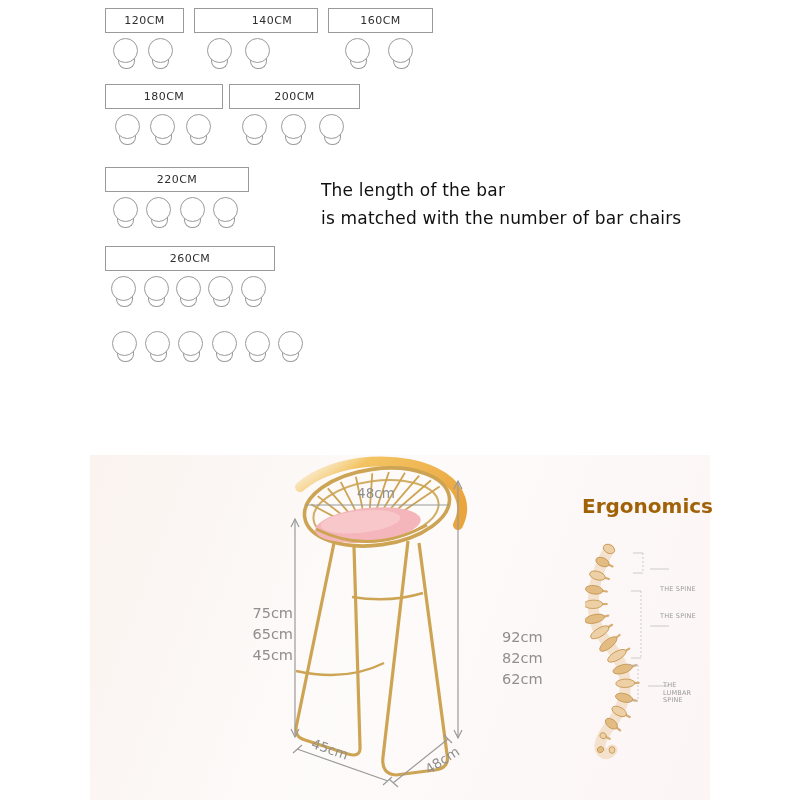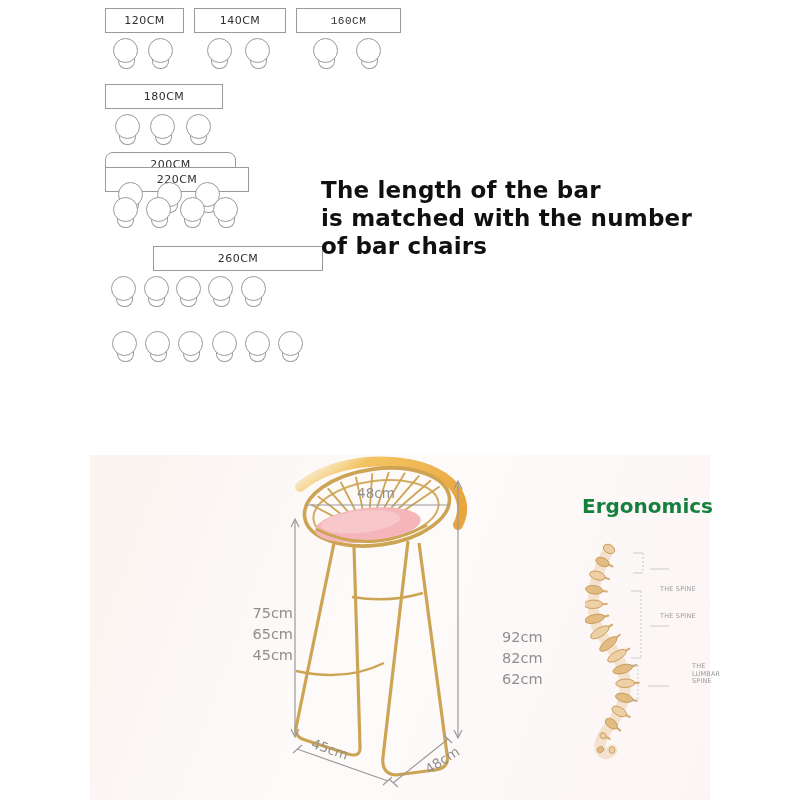--- a/index.html
+++ b/index.html
@@ -14,33 +14,33 @@
   .bar-label{font-size:11px;color:#2e2e2e;letter-spacing:.5px;font-weight:500;}
   .chair-row{display:flex;justify-content:space-evenly;margin-top:5px;}
   .chair{position:relative;width:26px;height:32px;}
   .chair::after{content:"";position:absolute;left:4.5px;top:20px;width:15px;height:10px;
             border:1.5px solid #9a9a9a;border-top:none;border-radius:0 0 8px 8px;}
   .chair::before{content:"";position:absolute;left:0;top:0;width:23px;height:23px;
             border:1.5px solid #9a9a9a;border-radius:50%;background:#fff;z-index:2;}
 
   
   .headline{position:absolute;left:321px;top:176px;width:400px;
-            font-size:23px;line-height:28px;font-weight:700;color:#101010;letter-spacing:.2px;}
+            font-size:17px;line-height:28px;font-weight:400;color:#101010;letter-spacing:.2px;}
   .loadcap{position:absolute;left:96px;top:399px;width:340px;
             font-size:21.5px;line-height:27px;font-weight:700;color:#101010;}
 
   
   .photo-bg{position:absolute;left:90px;top:455px;width:620px;height:345px;
             background:linear-gradient(110deg,#faf3ef 0%,#fdfbfa 45%,#fcf5f5 100%);}
   .stool-svg{position:absolute;left:230px;top:455px;}
   .dim{position:absolute;color:#8f8f8f;font-size:13.5px;}
   .dim-stack{line-height:21px;font-size:14.5px;}
 
   
-  .ergo-title{position:absolute;left:582px;top:494px;font-size:20px;font-weight:700;color:#15803d;}
+  .ergo-title{position:absolute;left:582px;top:494px;font-size:20px;font-weight:700;color:#a16207;}
   .spine-svg{position:absolute;left:585px;top:543px;}
   .spine-label{position:absolute;font-size:6.5px;line-height:7.5px;color:#9a9a9a;letter-spacing:.2px;}
 </style>
 <style>.gold{stroke:#cda453;}
 .pinkfill{fill:#f4b6bb;}
 .pinklight{fill:#f8cacd;}
 .dimline path{stroke:#9a9a9a;stroke-width:1.2;fill:none;}
 .bracket path{stroke:#b8b8b8;stroke-width:0.7;fill:none;}</style></head>
 <body>
 
@@ -51,51 +51,51 @@
         <div class="bar-unit">
           <div class="bar-rect" style="width: 77px;">
             <span class="bar-label">120CM</span>
           </div>
           <div class="chair-row" style="width: 77px;">
             <span class="chair"></span>
             <span class="chair"></span>
           </div>
         </div>
         <div class="bar-unit">
-          <div class="bar-rect" style="width: 90px;">
+          <div class="bar-rect" style="width: 90px; padding-left: 32px;">
             <span class="bar-label">140CM</span>
           </div>
           <div class="chair-row" style="width: 90px;">
             <span class="chair"></span>
             <span class="chair"></span>
           </div>
         </div>
         <div class="bar-unit">
-          <div class="bar-rect" style="width: 103px; font-family: Liberation Mono, monospace;">
+          <div class="bar-rect" style="width: 103px;">
             <span class="bar-label">160CM</span>
           </div>
           <div class="chair-row" style="width: 103px;">
             <span class="chair"></span>
             <span class="chair"></span>
           </div>
         </div>
       </div>
-      <div class="bar-group" style="left: 105px; top: 84px; flex-direction: column;">
+      <div class="bar-group" style="left: 105px; top: 84px;">
         <div class="bar-unit">
           <div class="bar-rect" style="width: 116px;">
             <span class="bar-label">180CM</span>
           </div>
           <div class="chair-row" style="width: 116px;">
             <span class="chair"></span>
             <span class="chair"></span>
             <span class="chair"></span>
           </div>
         </div>
         <div class="bar-unit">
-          <div class="bar-rect" style="width: 129px; border-radius: 8px;">
+          <div class="bar-rect" style="width: 129px;">
             <span class="bar-label">200CM</span>
           </div>
           <div class="chair-row" style="width: 129px;">
             <span class="chair"></span>
             <span class="chair"></span>
             <span class="chair"></span>
           </div>
         </div>
       </div>
       <div class="bar-group" style="left: 105px; top: 167px; align-items: center;">
@@ -106,21 +106,21 @@
           <div class="chair-row" style="width: 142px;">
             <span class="chair"></span>
             <span class="chair"></span>
             <span class="chair"></span>
             <span class="chair"></span>
           </div>
         </div>
       </div>
       <div class="bar-group" style="left: 105px; top: 246px;">
         <div class="bar-unit">
-          <div class="bar-rect" style="width: 168px; margin-left: 48px;">
+          <div class="bar-rect" style="width: 168px;">
             <span class="bar-label">260CM</span>
           </div>
           <div class="chair-row" style="width: 168px;">
             <span class="chair"></span>
             <span class="chair"></span>
             <span class="chair"></span>
             <span class="chair"></span>
             <span class="chair"></span>
           </div>
         </div>
@@ -259,15 +259,15 @@
       <path d="M 56 48 H 46 M 56 115 H 46"></path>
       <path d="M 65 83 H 84"></path>
       <path d="M 53 122 V 158" stroke-dasharray="2,2"></path>
       <path d="M 53 122 H 43 M 53 158 H 43"></path>
       <path d="M 63 143 H 84"></path>
     </g>
   </svg>
 
   <div class="spine-label" style="left:660px;top:554px;width:50px;margin-top:32px;">THE SPINE</div>
   <div class="spine-label" style="left:660px;top:613px;width:50px;">THE SPINE</div>
-  <div class="spine-label" style="left:663px;top:663px;width:42px;margin-left:29px;">THE LUMBAR SPINE</div>
+  <div class="spine-label" style="left:663px;top:682px;width:42px;">THE LUMBAR SPINE</div>
 
 </div>
 
 </body></html>

